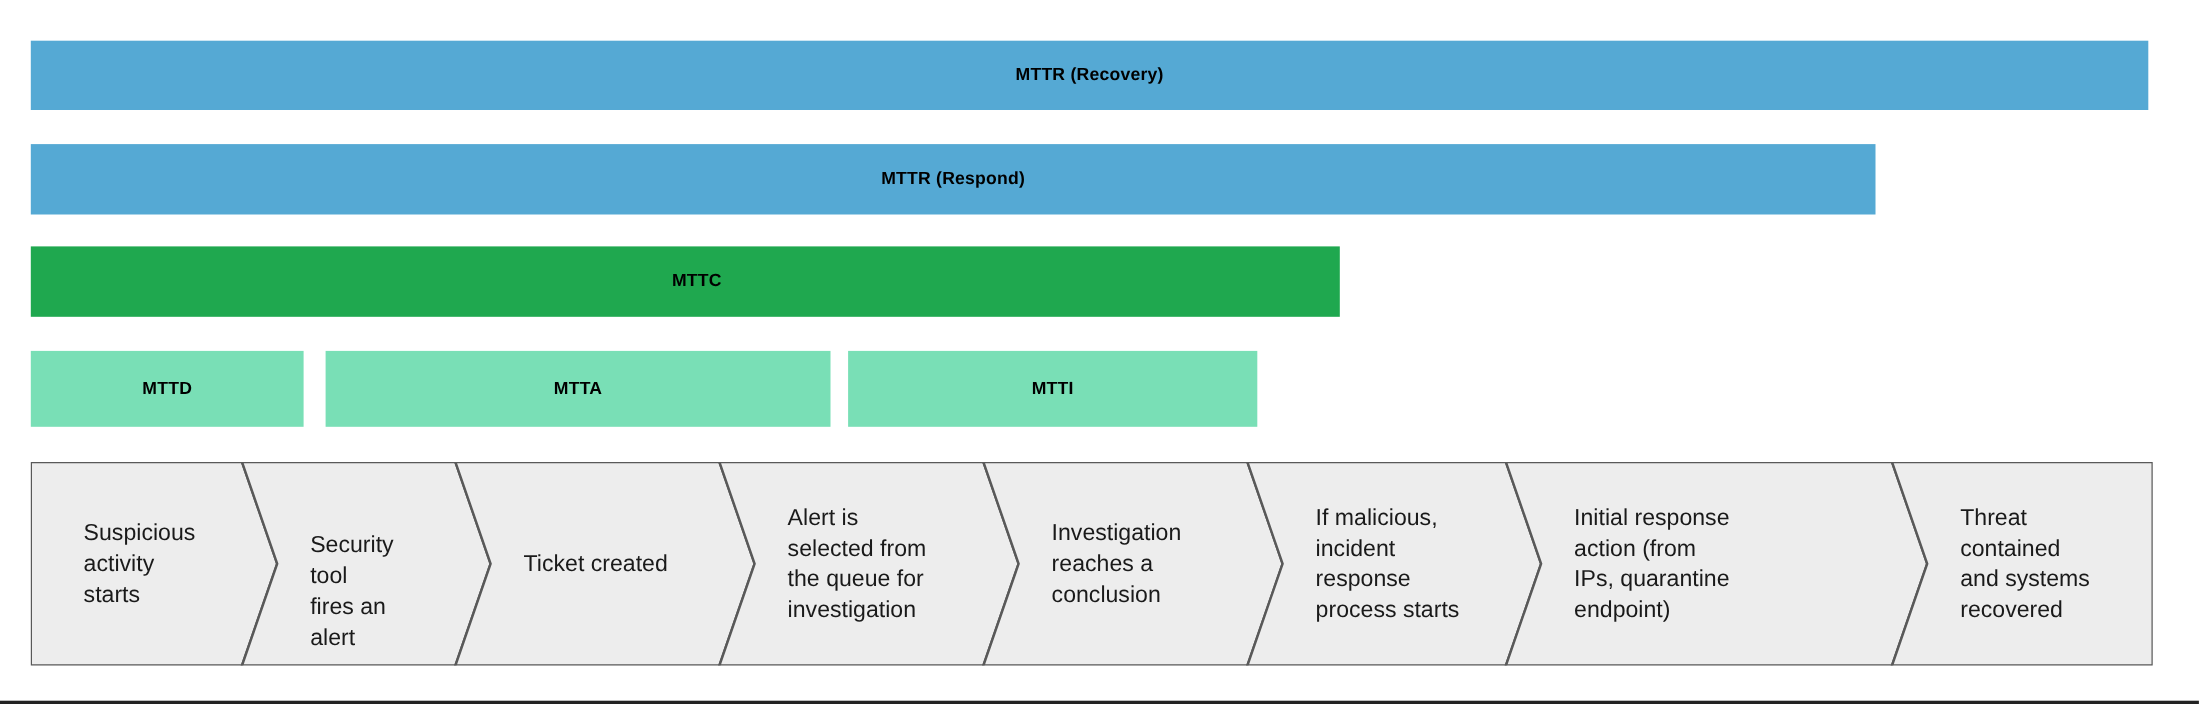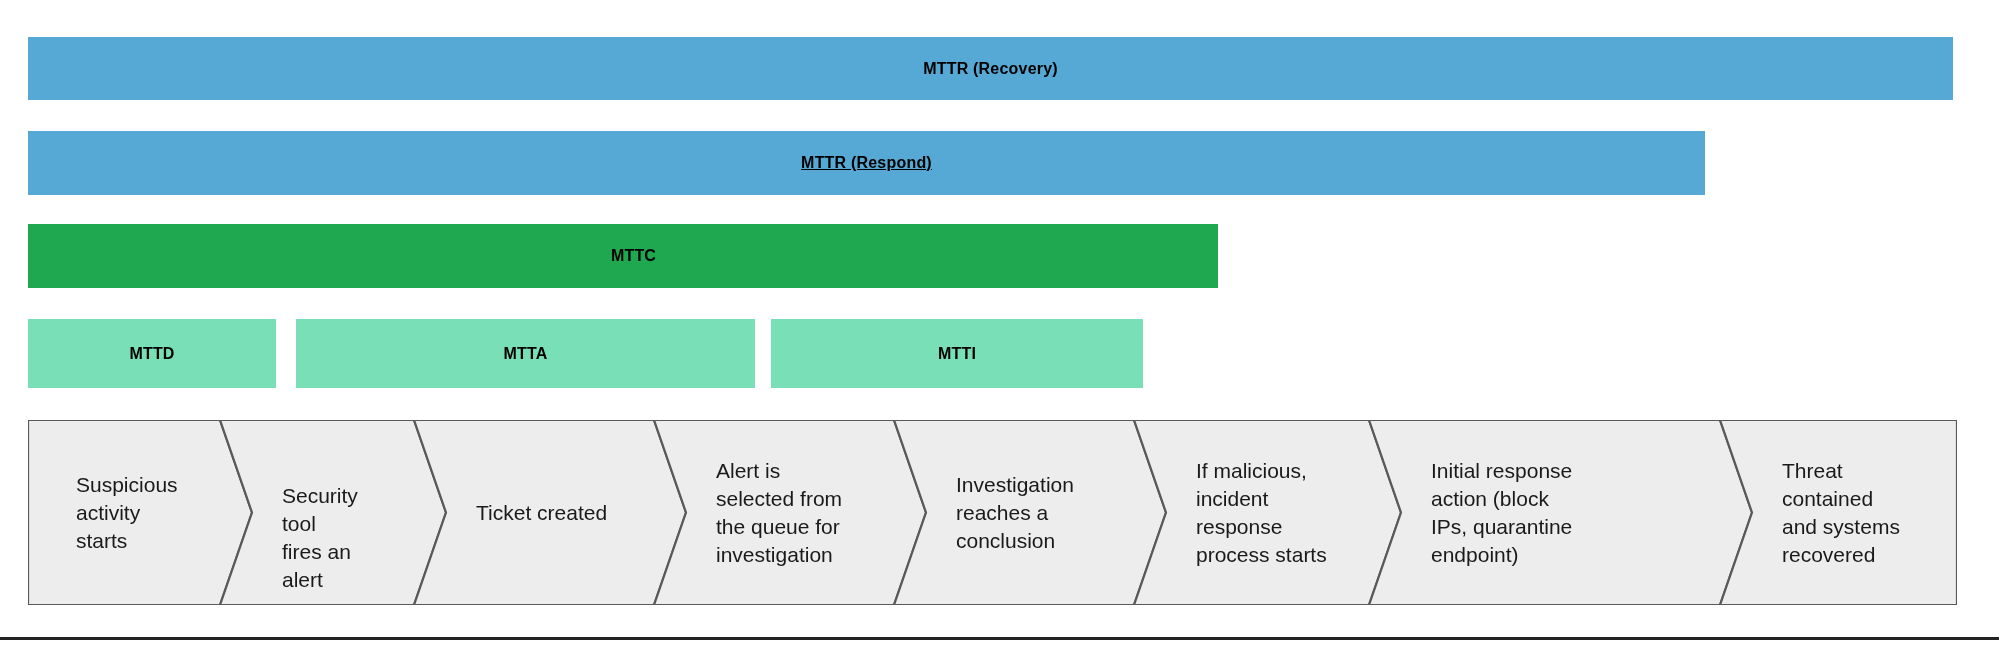--- a/index.html
+++ b/index.html
@@ -79,21 +79,21 @@
 </style>
 </head>
 <body>
 
 <div id="canvas">
 
   <div class="bar tier-blue" id="bar-0" style="left: 28px; width: 1925px; top: 37px; height: 63px; background: rgb(85, 169, 212);">
     <span class="bar-label">MTTR (Recovery)</span>
   </div>
 
-  <div class="bar tier-blue" id="bar-1" style="left: 28px; width: 1677px; top: 131px; height: 64px; background: rgb(85, 169, 212); text-decoration: underline;">
+  <div class="bar tier-blue" id="bar-1" style="left: 28px; width: 1677px; top: 131px; height: 64px; background: rgb(85, 169, 212);">
     <span class="bar-label">MTTR (Respond)</span>
   </div>
 
   <div class="bar tier-green" id="bar-2" style="left: 28px; width: 1190px; top: 224px; height: 64px; background: rgb(31, 168, 79);">
     <span class="bar-label">MTTC</span>
   </div>
 
   <div class="bar tier-teal" id="bar-3" style="left: 28px; width: 248px; top: 319px; height: 69px; background: rgb(121, 223, 182);">
     <span class="bar-label">MTTD</span>
   </div>
@@ -129,21 +129,21 @@
 the queue for
 investigation</div>
         <div class="step-text" style="left: 928px; width: 160px; top: 0px; height: 185px; display: flex; align-items: center;">Investigation
 reaches a
 conclusion</div>
         <div class="step-text" style="left: 1168px; width: 155px; top: 0px; height: 185px; display: flex; align-items: center;">If malicious,
 incident
 response
 process starts</div>
         <div class="step-text" style="left: 1403px; width: 271px; top: 0px; height: 185px; display: flex; align-items: center;">Initial response
-action (block
+action (from
 IPs, quarantine
 endpoint)</div>
         <div class="step-text" style="left: 1754px; width: 157px; top: 0px; height: 185px; display: flex; align-items: center;">Threat
 contained
 and systems
 recovered</div>
       </div>
   </div>
 
   <div id="footer-rule"></div>

